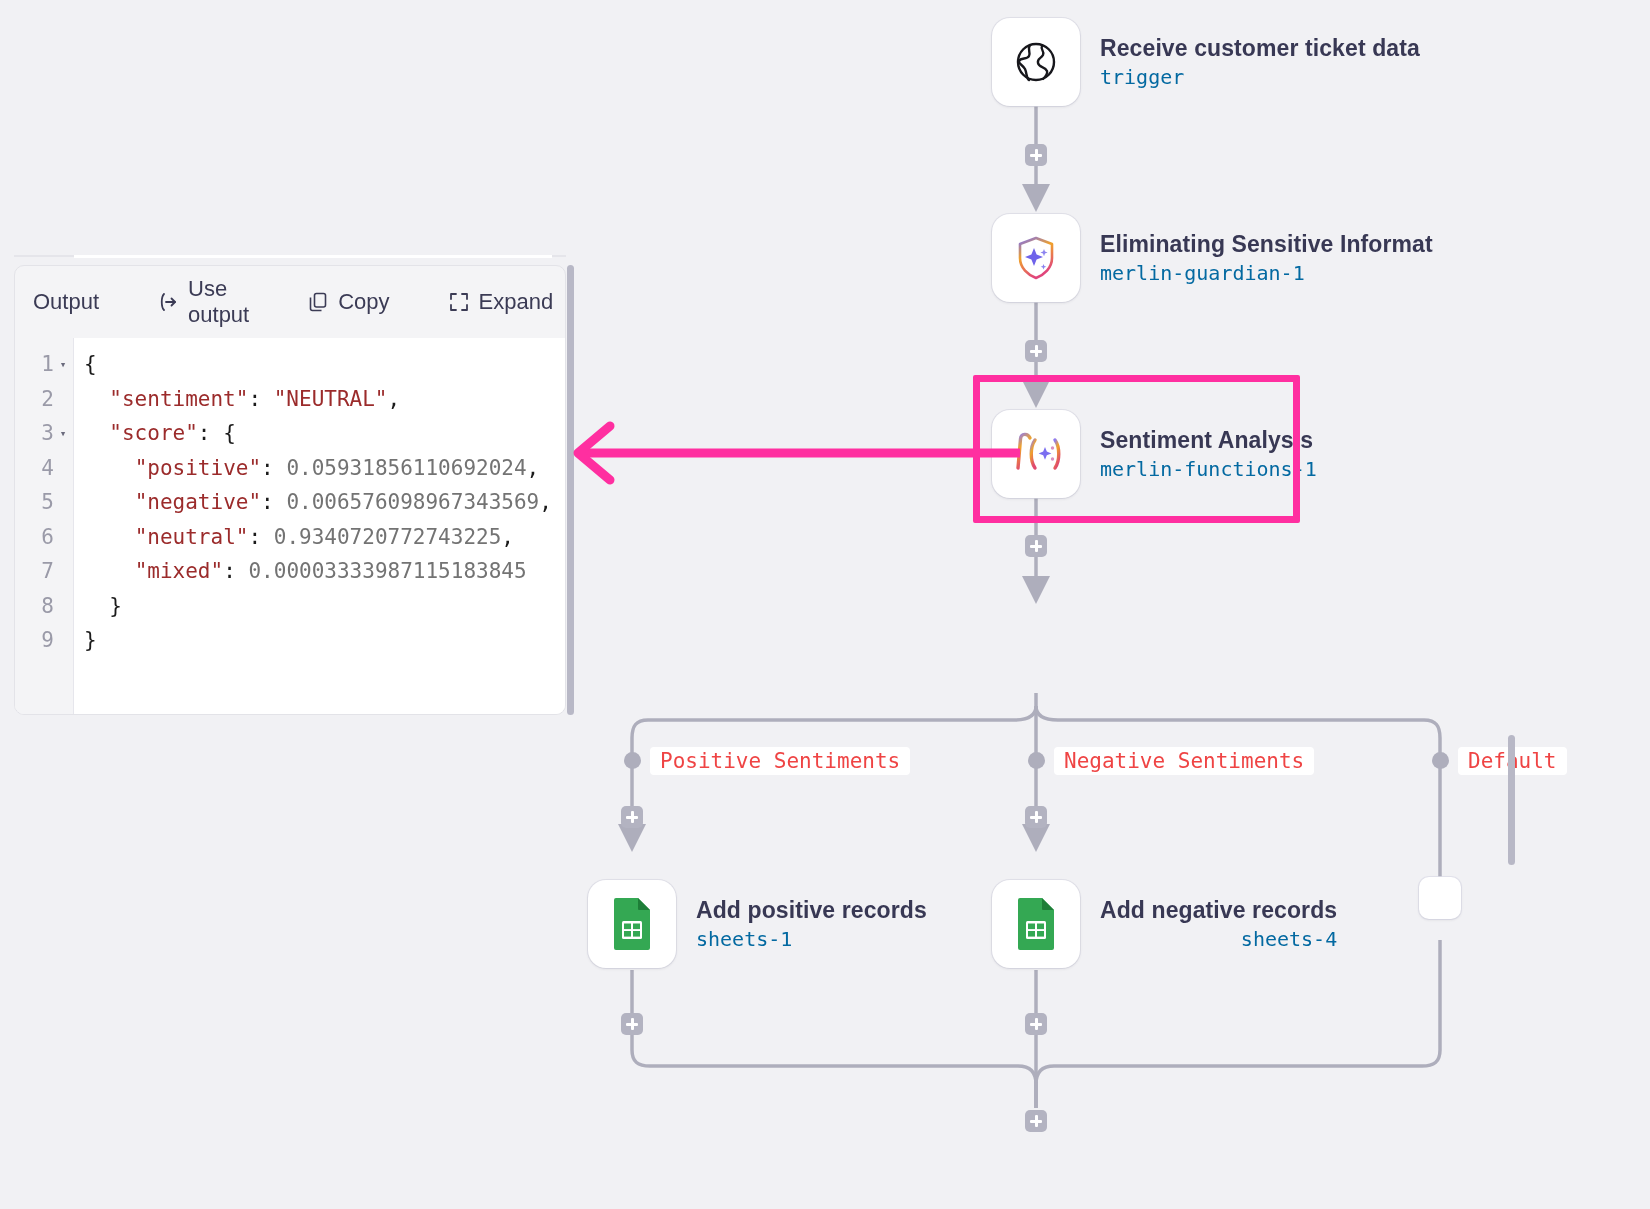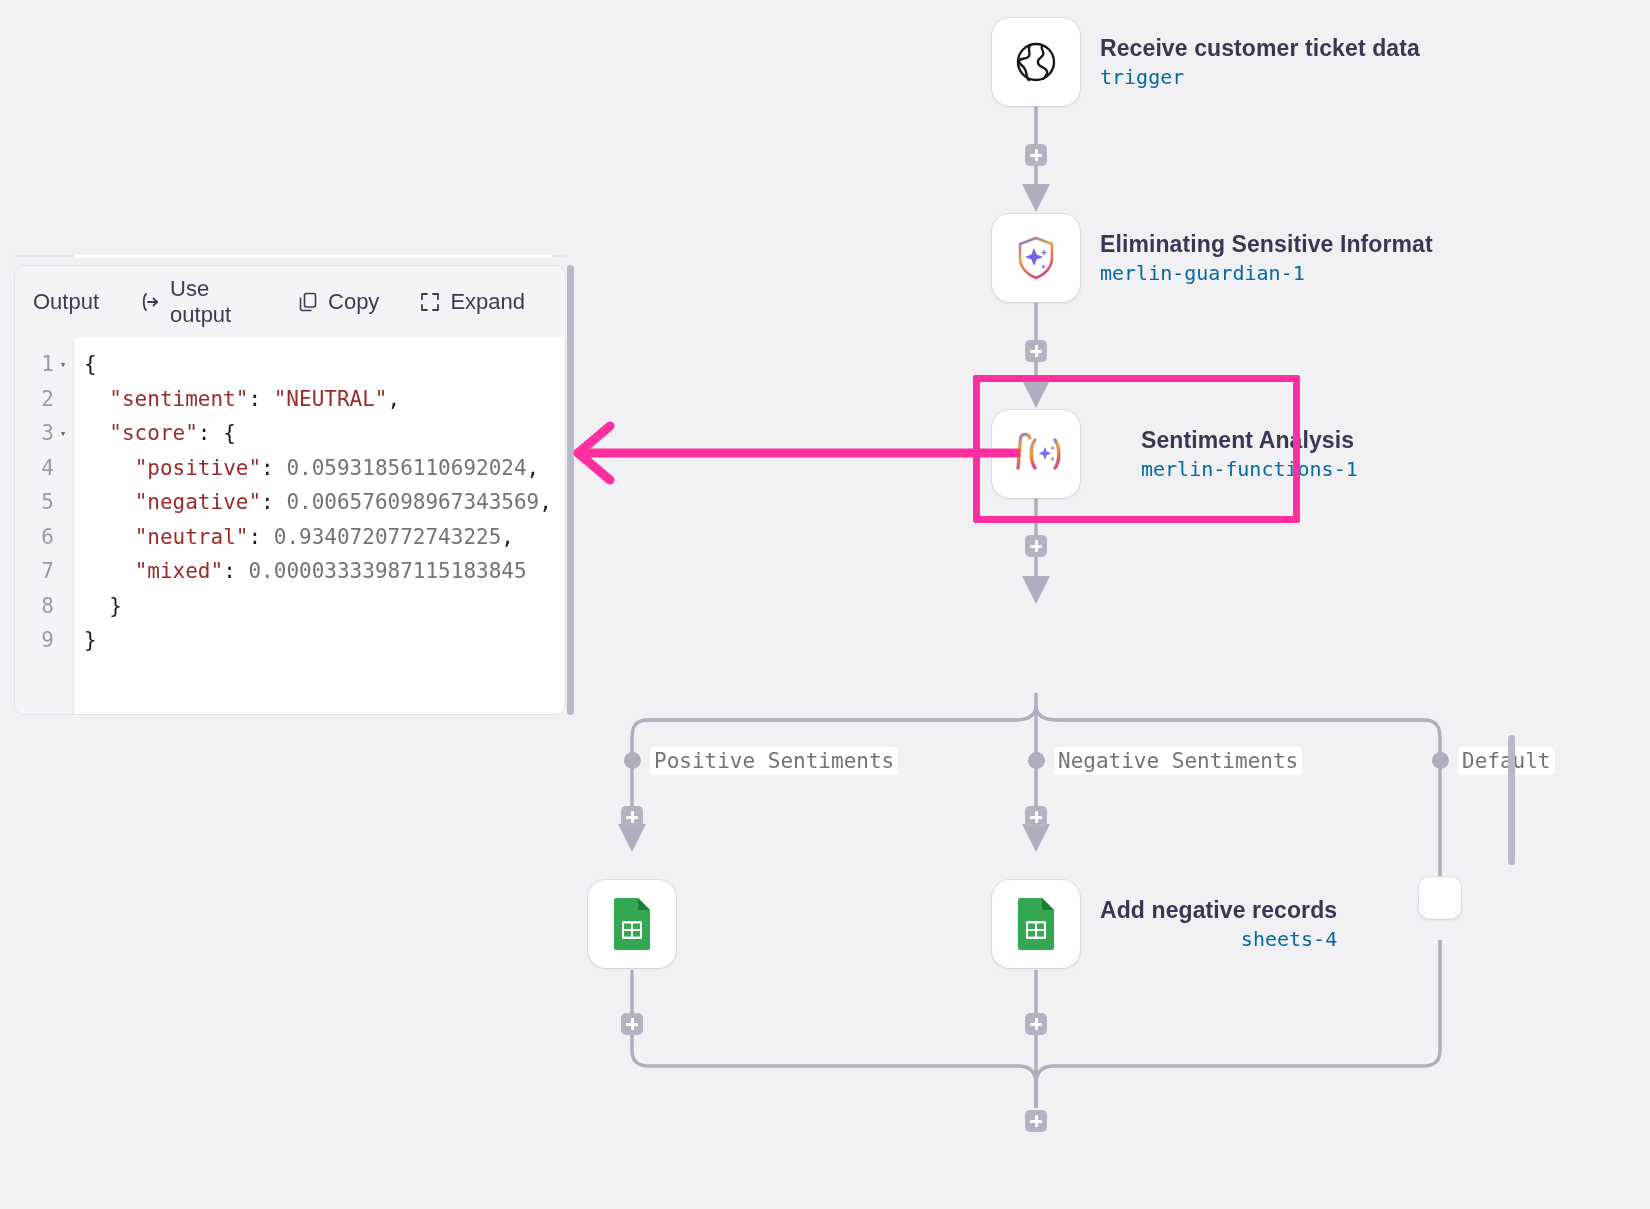--- a/index.html
+++ b/index.html
@@ -16,21 +16,21 @@
   #output-panel{
     position:absolute;left:14px;top:265px;width:552px;height:450px;
     background:#f4f4f6;
     border:1px solid #e3e3e8;
     border-radius:10px;
     box-sizing:border-box;
     overflow:hidden;
   }
   #output-toolbar{
     height:72px;display:flex;align-items:center;
-    padding-left:18px;gap:0px;
+    padding-left:18px;gap:18px;
     box-sizing:border-box;
   }
   .ot-title{
     font-size:22px;color:#3b3b55;font-weight:400;margin-right:40px;
   }
   .ot-btn{
     display:flex;align-items:center;gap:9px;
     font-size:22px;color:#3b3b55;
     margin-right:40px;cursor:pointer;
   }
@@ -112,22 +112,22 @@
   .plus-btn::after{content:"";position:absolute;width:3px;height:12px;background:#fff;border-radius:1px;}
 
   .minus-btn{
     position:absolute;width:36px;height:36px;border-radius:50%;background:#fff;
     box-shadow:0 1px 3px rgba(25,25,50,.18);
     display:flex;align-items:center;justify-content:center;cursor:pointer;
   }
   .minus-btn::before{content:"";width:16px;height:4px;background:#1c1c38;border-radius:2px;}
 
   .branch-label{
-    position:absolute;background:#fff;border-radius:4px;padding:2px 4px;
-    font-family:"DejaVu Sans Mono", monospace;font-size:21px;color:#737373;
+    position:absolute;background:#fff;border-radius:4px;padding:2px 10px;
+    font-family:"DejaVu Sans Mono", monospace;font-size:21px;color:#ef4444;
     white-space:nowrap;
   }
   .branch-dot{
     position:absolute;width:17px;height:17px;border-radius:50%;background:#aeaebc;
   }
 
   svg.wires{position:absolute;left:0;top:0;width:1650px;height:1209px;pointer-events:none;}
 
   
   #canvas-scrollbar{
@@ -198,21 +198,21 @@
         <path d="M32.5 31 L33.3 33 L35.3 33.8 L33.3 34.6 L32.5 36.6 L31.7 34.6 L29.7 33.8 L31.7 33 Z" fill="#8d84f0"></path>
       </svg>
     </div>
     <div class="node-text">
       <div class="node-title">Eliminating Sensitive Informat</div>
       <div class="node-sub">merlin-guardian-1</div>
     </div>
   </div>
   <div class="plus-btn" style="left:1025px;top:340px;"></div>
 
-  <div class="node" style="left:992px;top:410px;gap:41px;">
+  <div class="node" style="left:992px;top:410px;">
     <div class="node-icon">
       <svg width="56" height="52" viewBox="0 0 56 52" fill="none">
         <defs>
           <linearGradient id="fg" x1="0" y1="0" x2="0.3" y2="1">
             <stop offset="0%" stop-color="#8f7bf0"></stop>
             <stop offset="40%" stop-color="#f0a32a"></stop>
             <stop offset="100%" stop-color="#e04a6e"></stop>
           </linearGradient>
         </defs>
         <path d="M22 10 C20 5 13 5 12.5 11 L10 40" stroke="url(#fg)" stroke-width="3.4" fill="none" stroke-linecap="round"></path>
@@ -249,20 +249,24 @@
       <svg width="44" height="56" viewBox="0 0 44 56">
         <path d="M4 2 H28 L40 14 V52 A2 2 0 0 1 38 54 H6 A2 2 0 0 1 4 52 V4 A2 2 0 0 1 6 2 Z" fill="#34a853"></path>
         <path d="M28 2 L40 14 H29 A1 1 0 0 1 28 13 Z" fill="#1e7e38"></path>
         <rect x="12" y="25" width="20" height="18" rx="1.5" fill="#fff"></rect>
         <rect x="14" y="27.5" width="7" height="5.6" fill="#34a853"></rect>
         <rect x="23" y="27.5" width="7" height="5.6" fill="#34a853"></rect>
         <rect x="14" y="35" width="7" height="5.6" fill="#34a853"></rect>
         <rect x="23" y="35" width="7" height="5.6" fill="#34a853"></rect>
       </svg>
     </div>
+    <div class="node-text">
+      <div class="node-title">Add positive records</div>
+      <div class="node-sub">sheets-1</div>
+    </div>
   </div>
 
   <div class="node" style="left:992px;top:880px;text-align:right;">
     <div class="node-icon">
       <svg width="44" height="56" viewBox="0 0 44 56">
         <path d="M4 2 H28 L40 14 V52 A2 2 0 0 1 38 54 H6 A2 2 0 0 1 4 52 V4 A2 2 0 0 1 6 2 Z" fill="#34a853"></path>
         <path d="M28 2 L40 14 H29 A1 1 0 0 1 28 13 Z" fill="#1e7e38"></path>
         <rect x="12" y="25" width="20" height="18" rx="1.5" fill="#fff"></rect>
         <rect x="14" y="27.5" width="7" height="5.6" fill="#34a853"></rect>
         <rect x="23" y="27.5" width="7" height="5.6" fill="#34a853"></rect>

